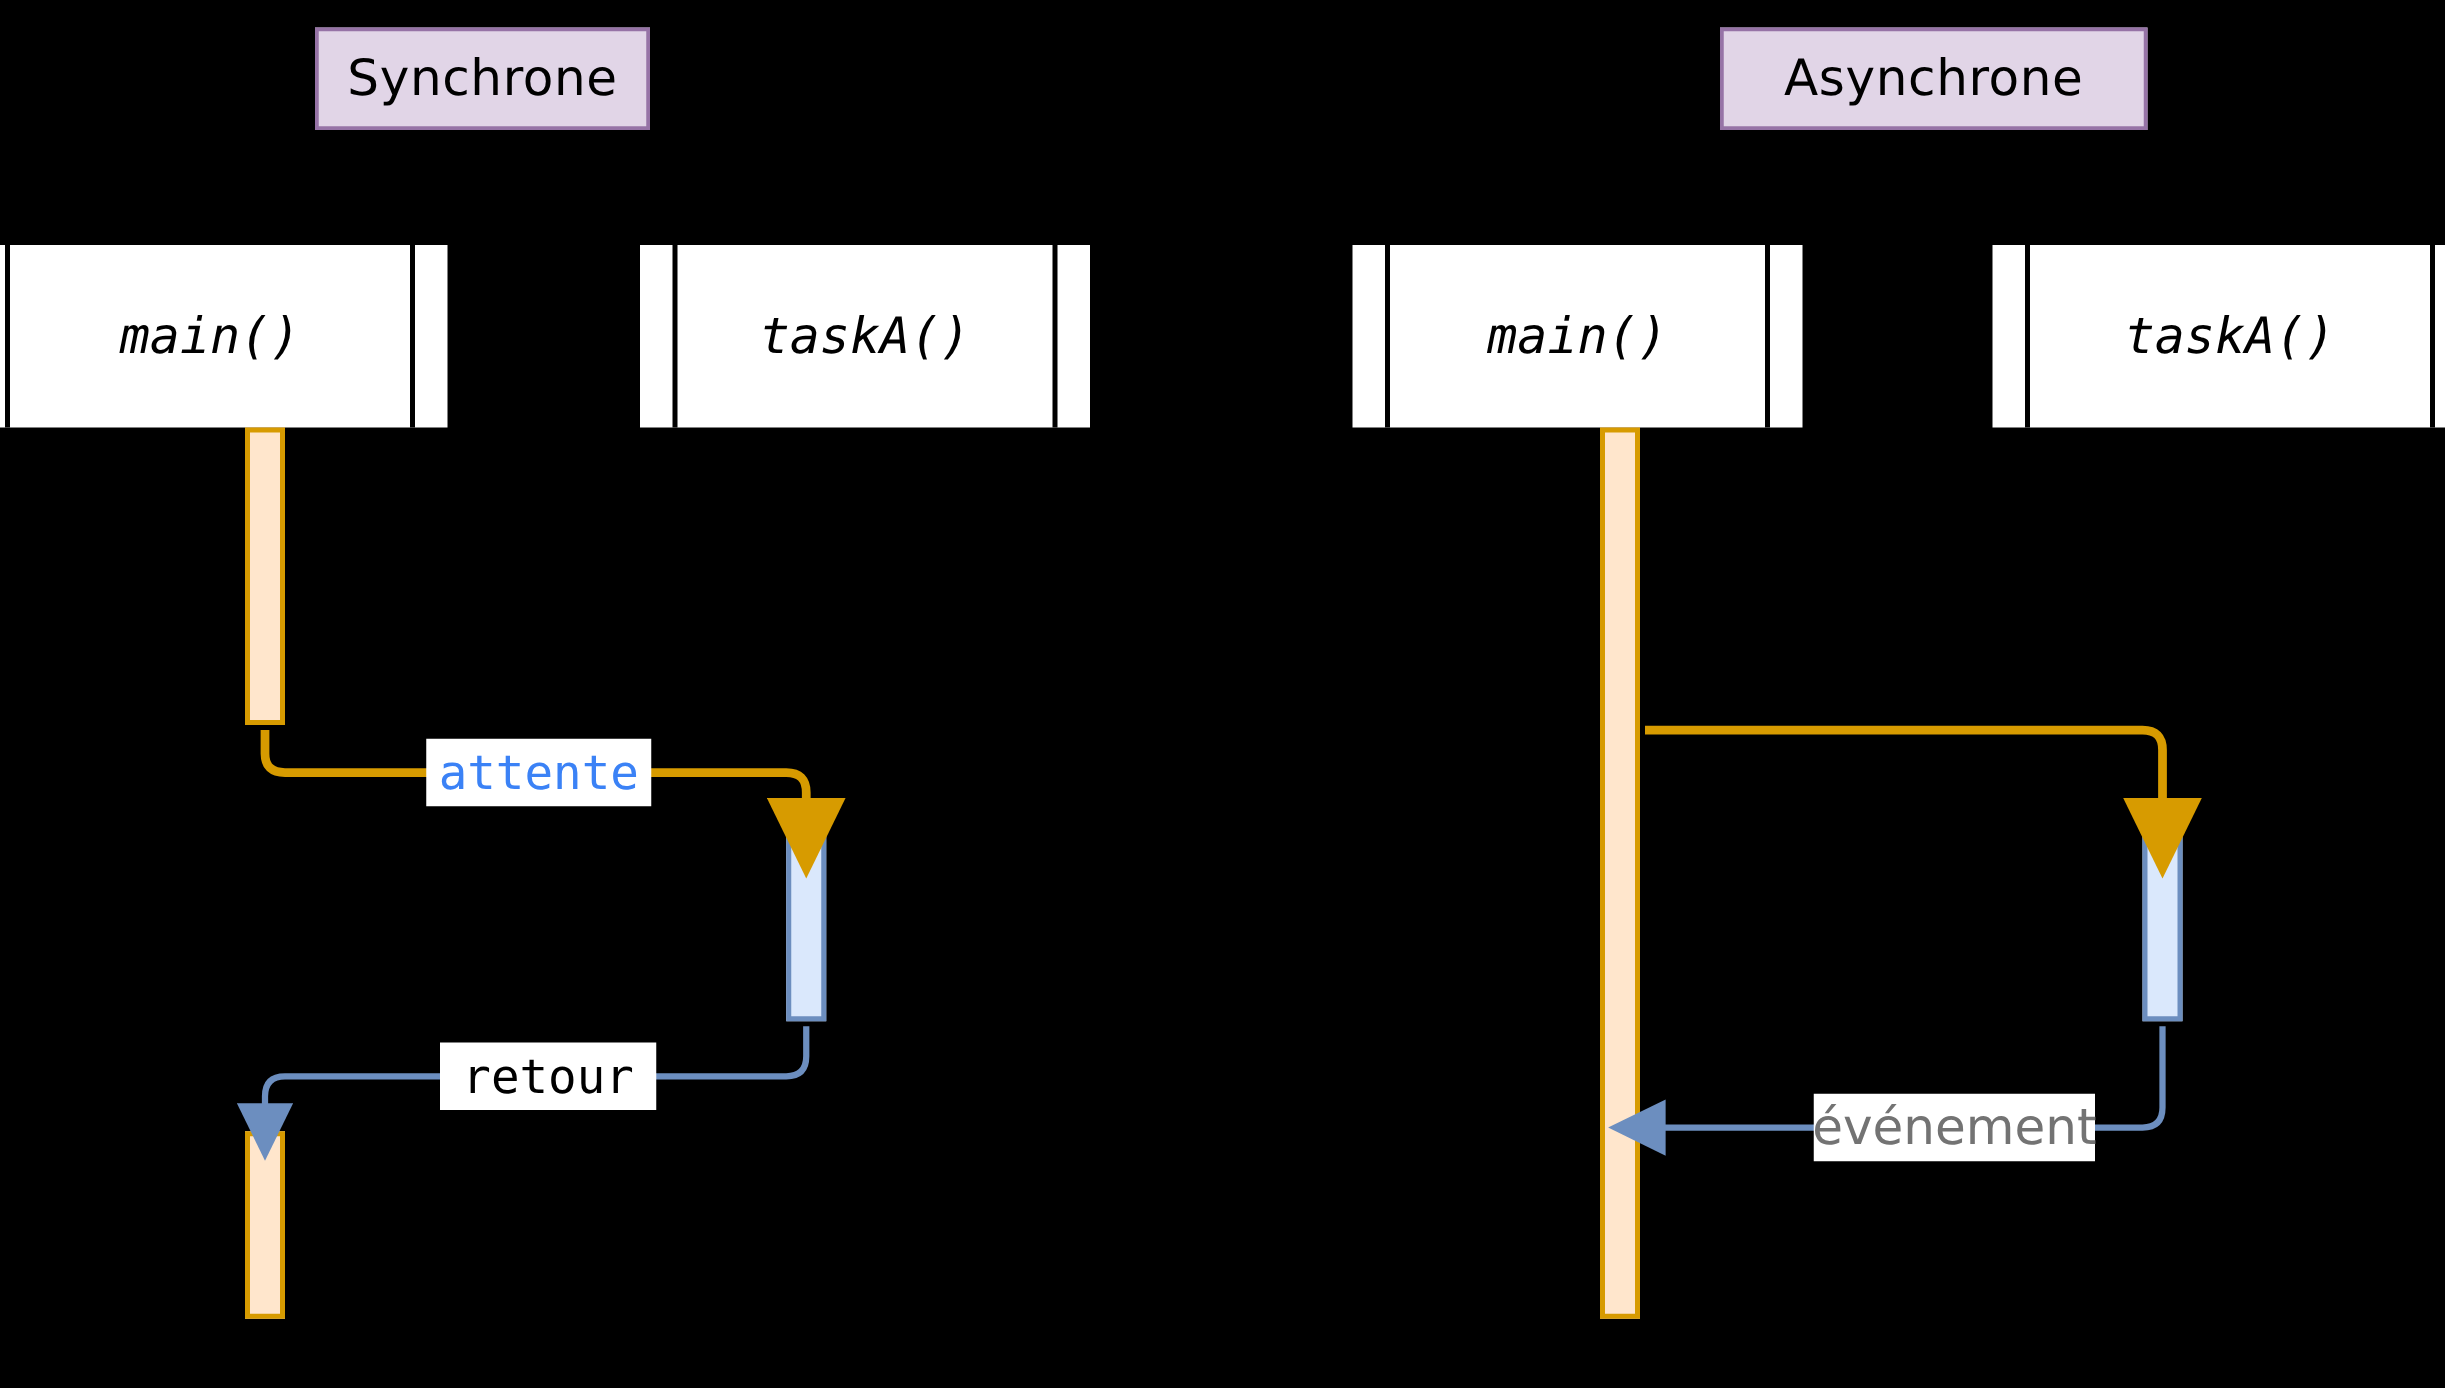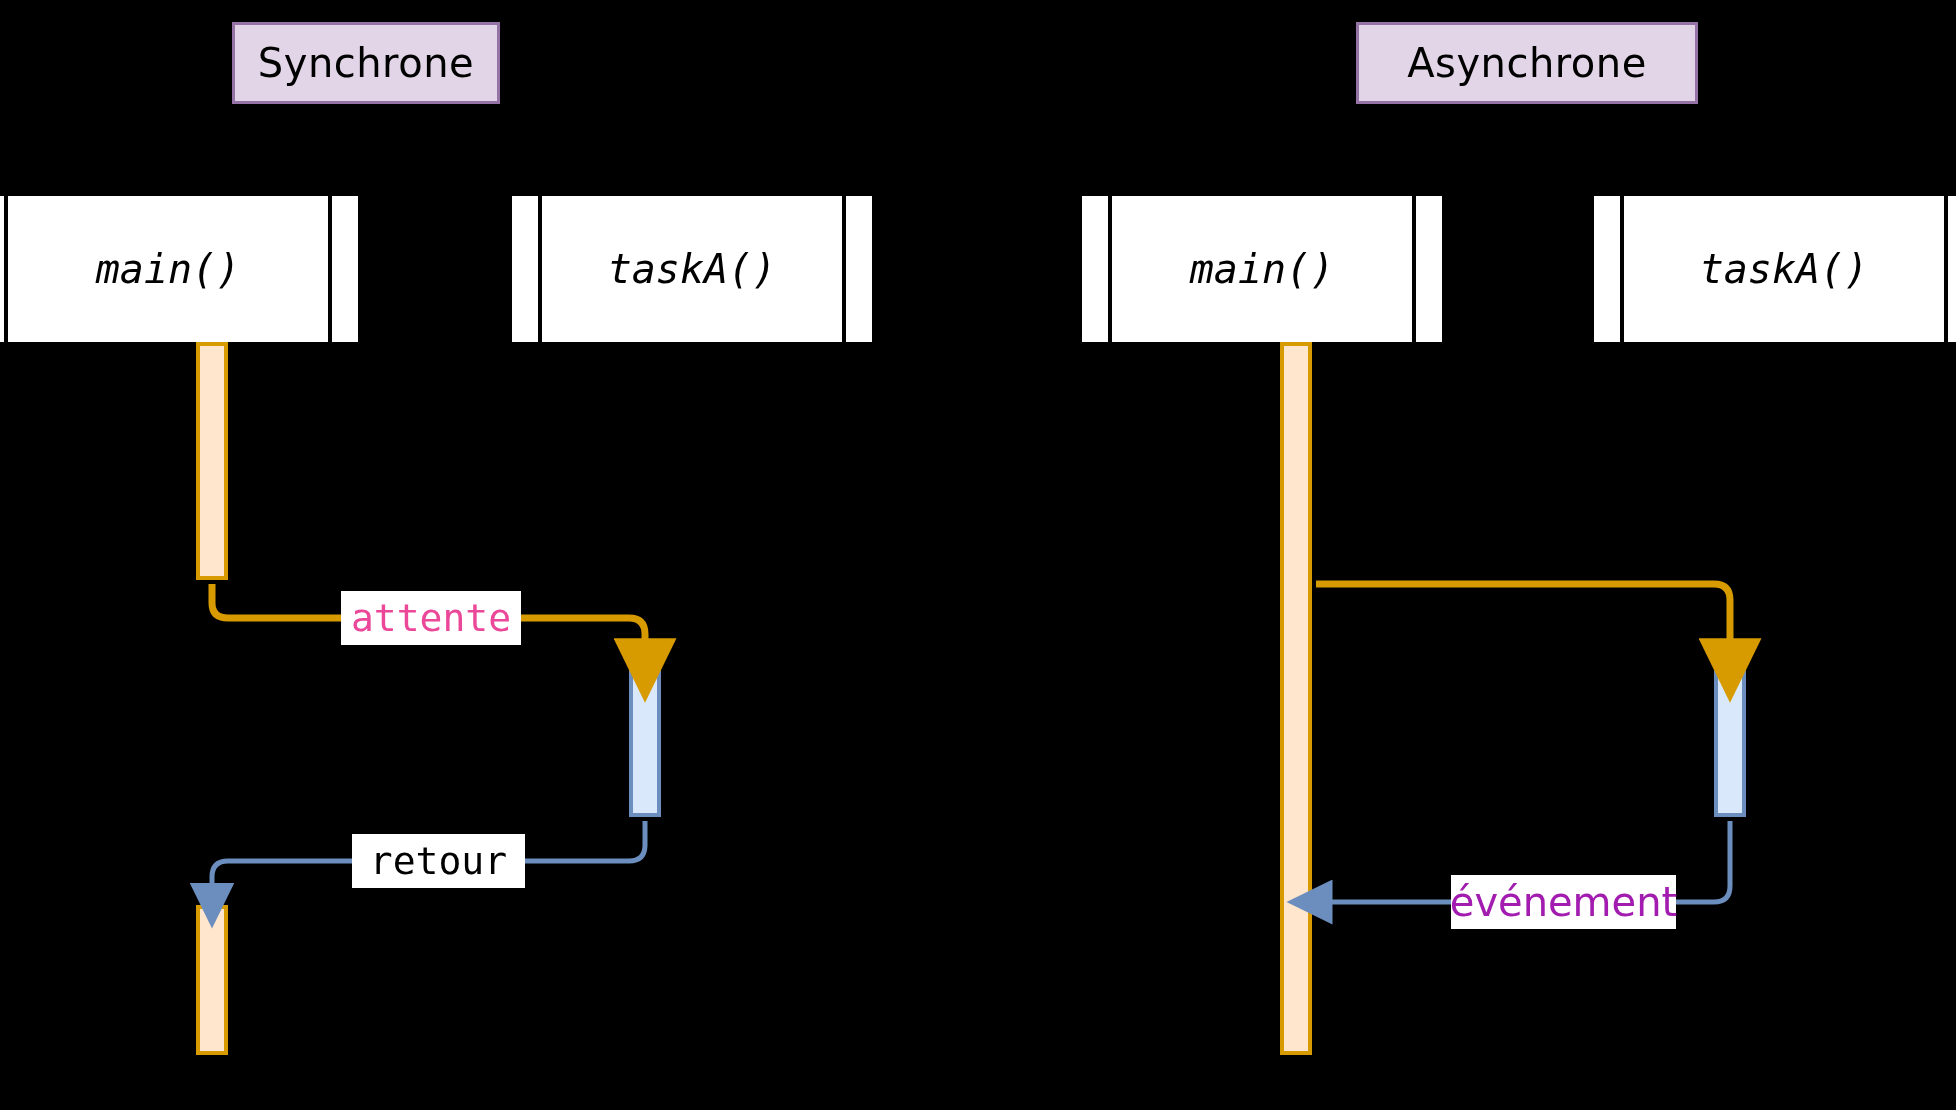--- a/index.html
+++ b/index.html
@@ -26,20 +26,21 @@
     display: flex;
     align-items: center;
     justify-content: center;
     border-style: solid;
     border-width: 3px;
     font-size: 40px;
     line-height: 1;
     letter-spacing: 0.5px;
     font-family: "DejaVu Sans", sans-serif;
     color: #000000;
+    margin-left: 20px;
   }
 
   
   .participant {
     position: absolute;
     box-sizing: border-box;
     background: #FFFFFF;
     display: flex;
     align-items: center;
     justify-content: center;
@@ -156,26 +157,26 @@
 
     <path d="M 212 584 L 212 603 Q 212 618 228 618 L 629 618 Q 645 618 645 634 L 645 646" fill="none" stroke="#D79B00" stroke-width="7" stroke-linecap="butt" marker-end="url(#head-orange)"></path>
 
     <path d="M 645 821 L 645 845 Q 645 861 629 861 L 228 861 Q 212 861 212 877 L 212 888" fill="none" stroke="#6C8EBF" stroke-width="5" stroke-linecap="butt" marker-end="url(#head-blue)"></path>
 
     <path d="M 1316 584 L 1714 584 Q 1730 584 1730 600 L 1730 646" fill="none" stroke="#D79B00" stroke-width="7" stroke-linecap="butt" marker-end="url(#head-orange)"></path>
 
     <path d="M 1730 821 L 1730 886 Q 1730 902 1714 902 L 1327 902" fill="none" stroke="#6C8EBF" stroke-width="5" stroke-linecap="butt" marker-end="url(#head-blue)"></path>
   </svg>
 
-  <div class="msg-label mono" id="lbl-attente" style="left: 341px; top: 591px; width: 180px; height: 54px; background: rgb(255, 255, 255); color: #ec4899;">
+  <div class="msg-label mono" id="lbl-attente" style="left: 341px; top: 591px; width: 180px; height: 54px; background: rgb(255, 255, 255); color: #3b82f6;">
     <span>attente</span>
   </div>
 
   <div class="msg-label mono" id="lbl-retour" style="left: 352px; top: 834px; width: 173px; height: 54px; background: rgb(255, 255, 255); color: rgb(0, 0, 0);">
     <span>retour</span>
   </div>
 
 
-  <div class="msg-label sans" id="lbl-evenement" style="left: 1451px; top: 875px; width: 225px; height: 54px; background: rgb(255, 255, 255); color: #a21caf;">
+  <div class="msg-label sans" id="lbl-evenement" style="left: 1451px; top: 875px; width: 225px; height: 54px; background: rgb(255, 255, 255); color: #737373;">
     <span>événement</span>
   </div>
 
 </div>
 
 </body></html>

